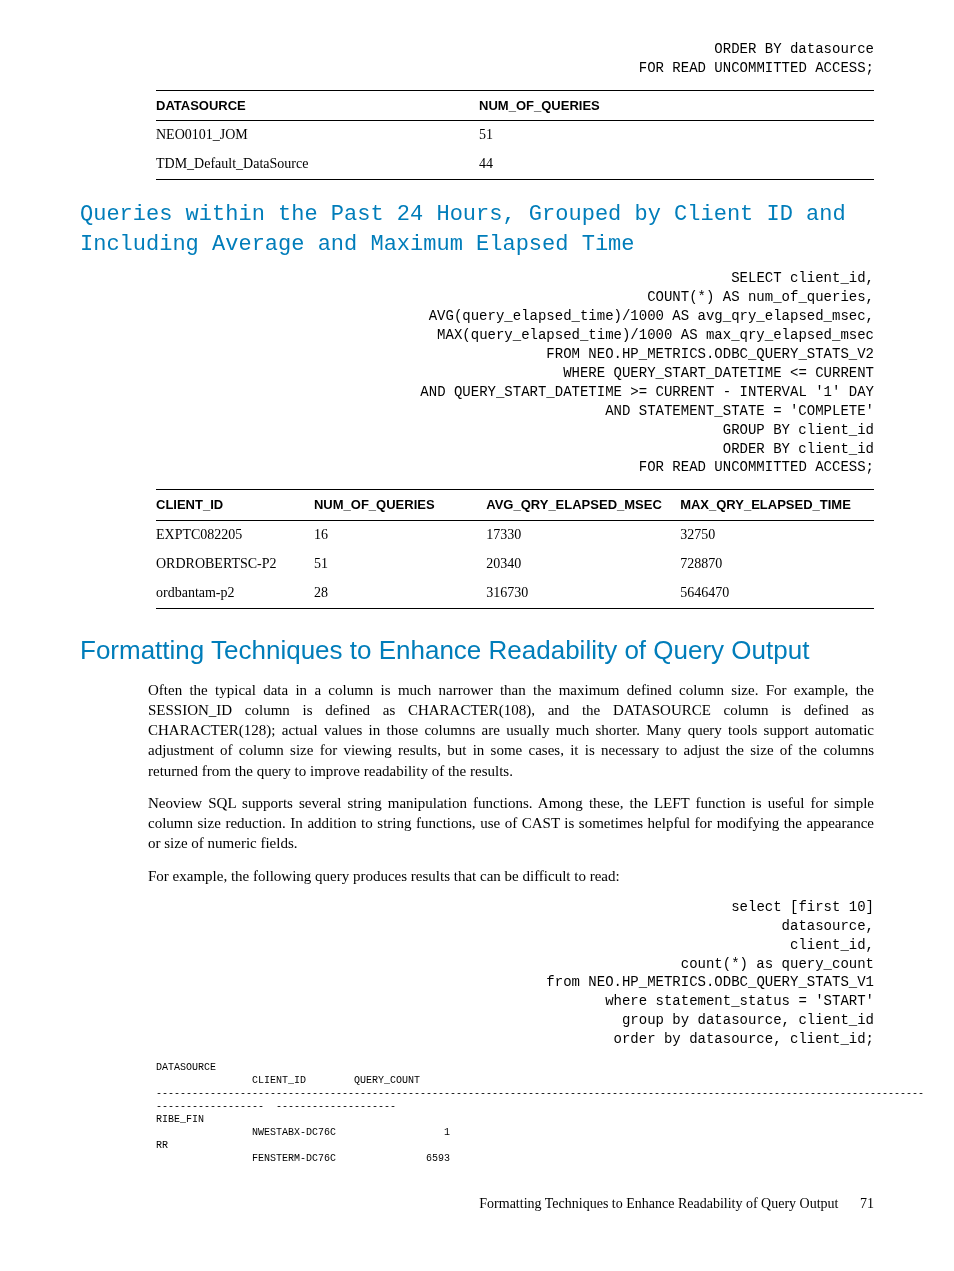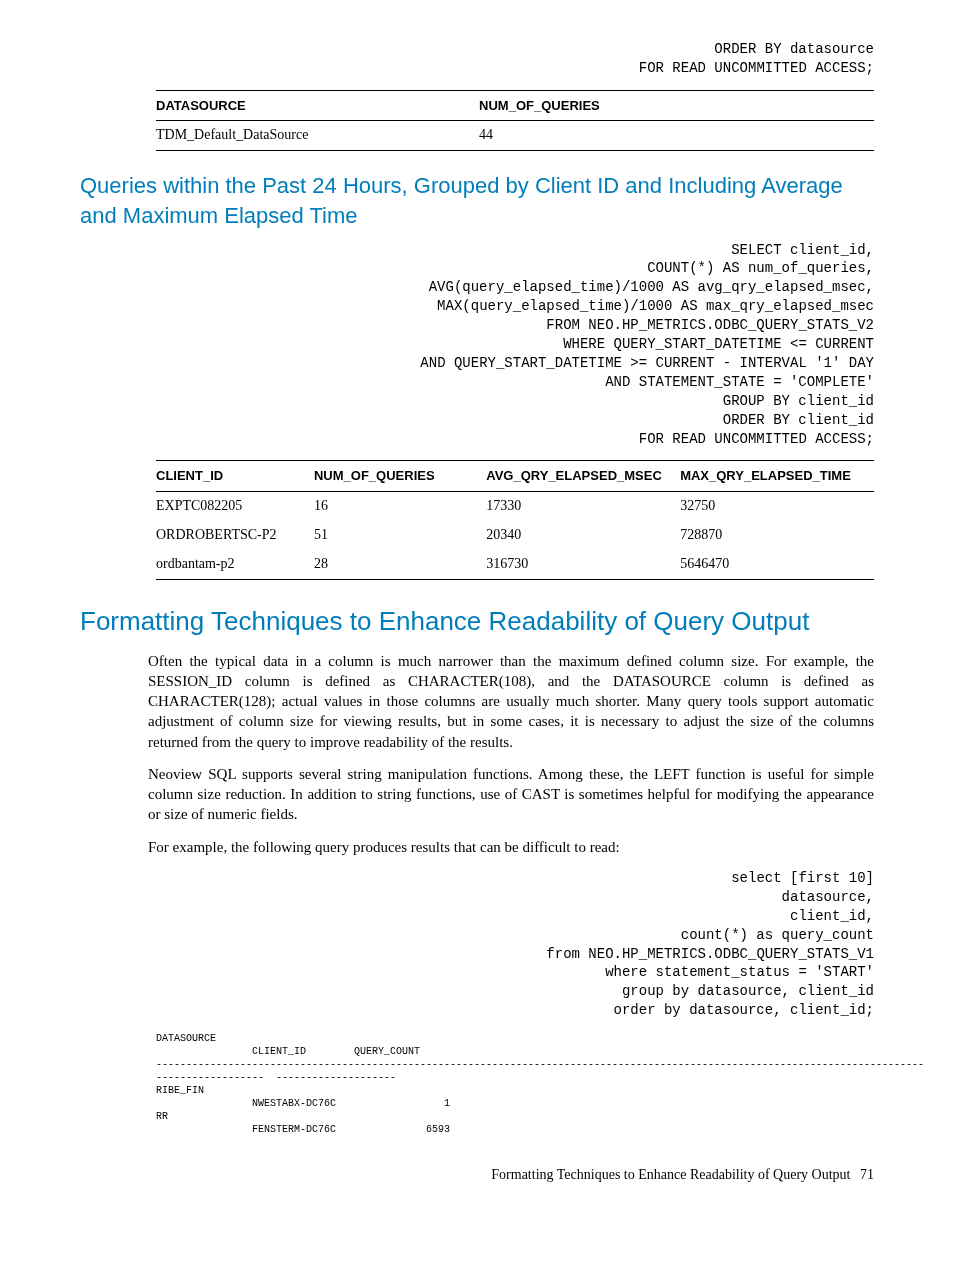--- a/index.html
+++ b/index.html
@@ -19,21 +19,21 @@
     text-align: right;
   }
   .code-output {
     font-family: 'Courier New', monospace;
     white-space: pre;
     font-size: 10px;
     margin: 0 0 0 76px;
     line-height: 1.3;
   }
   h2 {
-    font-family: Liberation Sans, sans-serif;
+    font-family: Liberation Mono, monospace;
     font-weight: normal;
     color: #007dba;
     font-size: 22px;
     margin: 20px 0 10px 0;
   }
   h1 {
     font-family: Arial, Helvetica, sans-serif;
     font-weight: normal;
     color: #007dba;
     font-size: 26px;
@@ -66,37 +66,41 @@
   p {
     margin: 0 0 12px 68px;
     text-align: justify;
   }
   .footer {
     margin-top: 30px;
     text-align: right;
     font-size: 14px;
   }
   .footer-page {
-    margin-left: 6px;
+    margin-left: 18px;
   }
 </style>
 </head>
 <body>
 
 <div class="code-block">ORDER BY datasource
   FOR READ UNCOMMITTED ACCESS;</div>
 
 <table>
   <thead>
     <tr>
       <th style="width:45%">DATASOURCE</th>
       <th>NUM_OF_QUERIES</th>
     </tr>
   </thead>
   <tbody>
+    <tr>
+      <td>NEO0101_JOM</td>
+      <td>51</td>
+    </tr>
     <tr>
       <td>TDM_Default_DataSource</td>
       <td>44</td>
     </tr>
   </tbody>
 </table>
 
 <h2>Queries within the Past 24 Hours, Grouped by Client ID and Including Average and Maximum Elapsed Time</h2>
 
 <div class="code-block">SELECT client_id,

